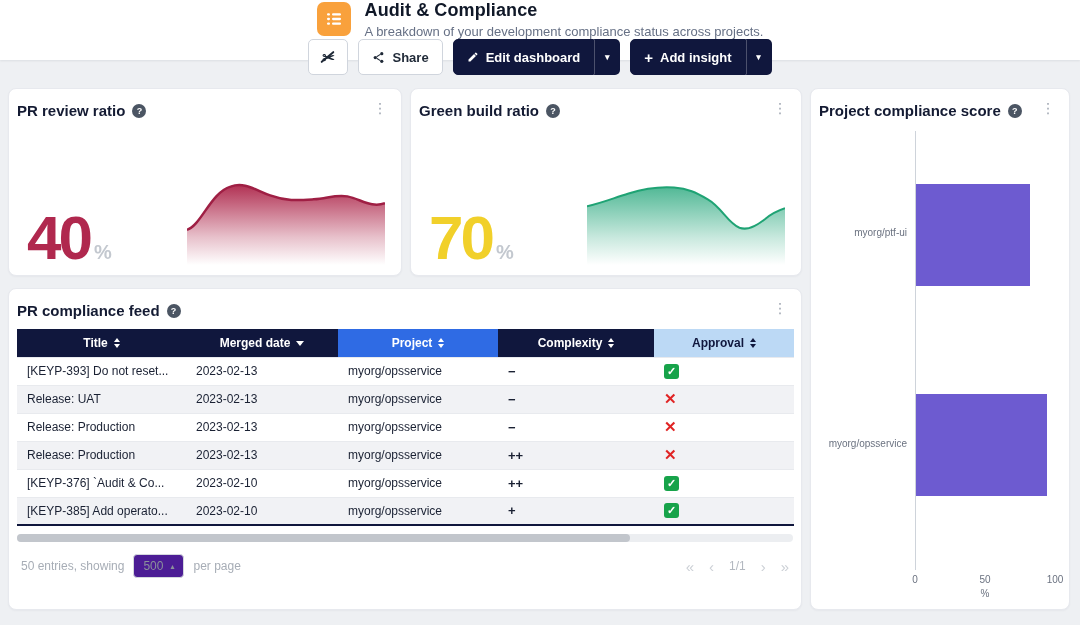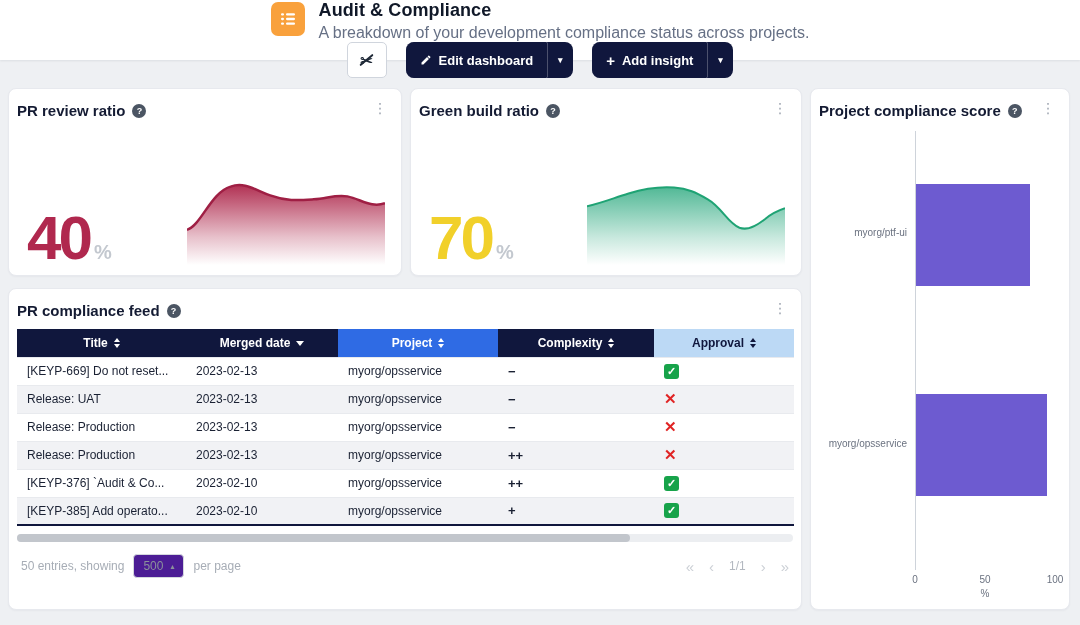--- a/index.html
+++ b/index.html
@@ -16,31 +16,31 @@
     justify-content:space-between; padding:0 18px;
     box-shadow:0 1px 2px rgba(16,24,40,.08);
     position:relative; z-index:2;flex-direction:column;
   }
   .h-left { display:flex; align-items:flex-start; gap:14px; }
   .app-icon {
     width:34px; height:34px; border-radius:7px; background:#f9a13c;
     display:flex; align-items:center; justify-content:center; margin-top:2px;
   }
   .h-titles h1 { font-size:18px; font-weight:700; color:#101828; letter-spacing:.1px; }
-  .h-titles p { font-size:16px; color:#667085; margin-top:3px; }
+  .h-titles p { font-size:13px; color:#667085; margin-top:3px; }
 
   .h-right { display:flex; align-items:center; gap:10px; }
   .btn {
     height:36px; border-radius:5px; border:1px solid #d0d5dd; background:#fff;
     display:inline-flex; align-items:center; gap:7px; padding:0 13px;
     font-size:13px; font-weight:600; color:#1f2937; cursor:pointer;
     font-family:"Liberation Sans", sans-serif;
   }
   .btn.icon-only { width:40px; justify-content:center; padding:0; }
-  .btn-group { display:flex; border-radius:8px; overflow:hidden;margin-left:9px; }
+  .btn-group { display:flex; border-radius:3px; overflow:hidden; }
   .btn.navy { background:#10173d; border:1px solid #10173d; color:#fff; border-radius:5px 0 0 5px; }
   .btn.navy-caret {
     background:#10173d; border:1px solid #10173d; border-left:1px solid rgba(255,255,255,.25);
     color:#fff; width:26px; padding:0; justify-content:center; border-radius:0 5px 5px 0; font-size:9px;
   }
   .scix { position:relative; display:inline-block; width:18px; height:18px; line-height:19px; font-size:15px; color:#1f2937; text-align:center; }
   .scix::after { content:""; position:absolute; left:0; top:8px; width:17px; height:2px; background:#1f2937; transform:rotate(-40deg); border-radius:1px; }
   .plus-glyph { font-size:15px; font-weight:700; line-height:1; }
   .caret-glyph { font-size:9px; }
 
@@ -154,20 +154,31 @@
       </svg>
     </div>
     <div class="h-titles">
       <h1>Audit &amp; Compliance</h1>
       <p>A breakdown of your development compliance status across projects.</p>
     </div>
   </div>
   <div class="h-right">
     <button class="btn icon-only">
       <span class="scix">✂</span>
+    </button>
+    <button class="btn">
+      <svg width="13" height="13" viewBox="0 0 24 24">
+        <g fill="#1f2937">
+            <circle cx="18" cy="5" r="3"></circle>
+            <circle cx="6" cy="12" r="3"></circle>
+            <circle cx="18" cy="19" r="3"></circle>
+          </g>
+        <path d="M8.6 10.6l6.8-4.3M8.6 13.4l6.8 4.3" stroke="#1f2937" stroke-width="2" fill="none"></path>
+      </svg>
+      <span>Share</span>
     </button>
     <div class="btn-group">
       <button class="btn navy">
         <svg width="12" height="12" viewBox="0 0 24 24" fill="#fff">
           <path d="M3 17.2V21h3.8L17.9 9.9l-3.8-3.8L3 17.2zM20.7 7.1c.4-.4.4-1 0-1.4l-2.4-2.4c-.4-.4-1-.4-1.4 0l-1.8 1.8 3.8 3.8 1.8-1.8z"></path>
         </svg>
         <span>Edit dashboard</span>
       </button>
       <button class="btn navy-caret">
         <span class="caret-glyph">▾</span>
@@ -309,21 +320,21 @@
             <th class="th-light">
               <span class="thlab">Approval</span><span class="sort2">
                   <i class="u"></i>
                   <i class="d"></i>
                 </span>
             </th>
           </tr>
         </thead>
         <tbody>
           <tr>
-            <td class="c-title">[KEYP-669] Do not reset...</td>
+            <td class="c-title">[KEYP-393] Do not reset...</td>
             <td>2023-02-13</td>
             <td>myorg/opsservice</td>
             <td class="c-cx">−</td>
             <td><span class="appr" data-status="pass"></span></td>
           </tr>
           <tr>
             <td class="c-title">Release: UAT</td>
             <td>2023-02-13</td>
             <td>myorg/opsservice</td>
             <td class="c-cx">−</td>

